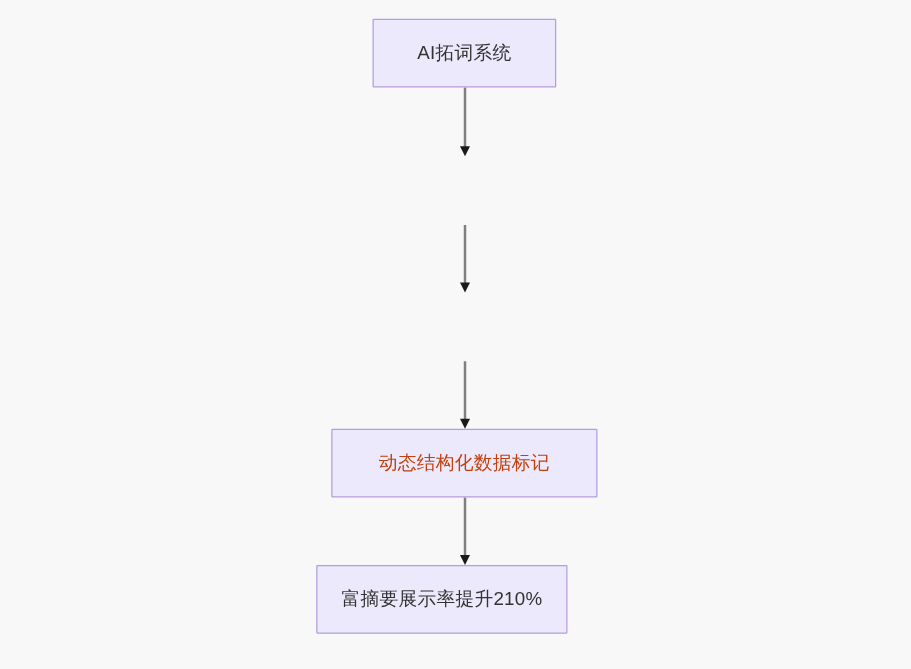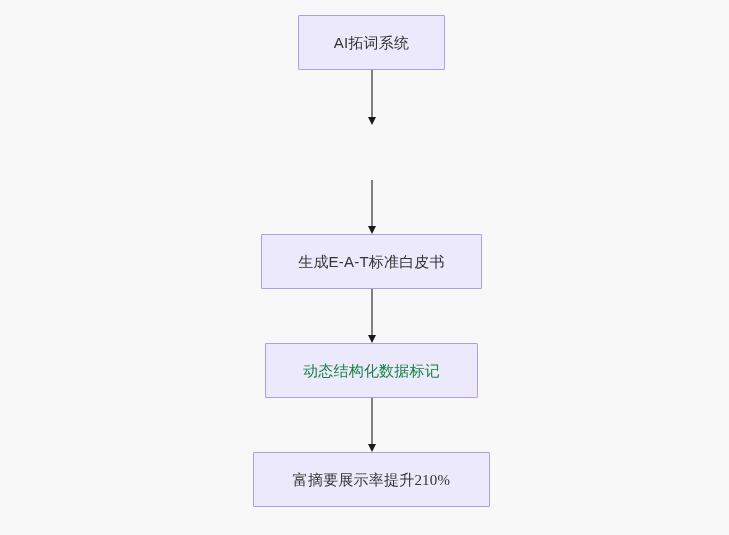--- a/index.html
+++ b/index.html
@@ -76,23 +76,20 @@
     <div class="edge-arrow" style="top: 46px; border-top-color: rgb(26, 26, 26);"></div>
   </div>
   <div class="edge" id="edge-3" style="left: 371px; top: 398px; width: 2px; height: 54px;">
     <div class="edge-line" style="height: 47px; background: rgb(127, 127, 127);"></div>
     <div class="edge-arrow" style="top: 46px; border-top-color: rgb(26, 26, 26);"></div>
   </div>
 
   <div class="node" id="node-0" style="left: 298px; top: 15px; width: 147px; height: 55px; background: rgb(236, 233, 252); border-color: rgb(179, 157, 219); color: rgb(51, 51, 51);">
     <span class="node-label">AI拓词系统</span>
   </div>
-  <div class="node" id="node-2" style="left: 261px; top: 234px; width: 221px; height: 55px; background: rgb(236, 233, 252); border-color: rgb(179, 157, 219); color: rgb(51, 51, 51);">
-    <span class="node-label">生成E-A-T标准白皮书</span>
-  </div>
-  <div class="node" id="node-3" style="left: 265px; top: 343px; width: 213px; height: 55px; background: rgb(236, 233, 252); border-color: rgb(179, 157, 219); color: #15803d;">
+  <div class="node" id="node-3" style="left: 265px; top: 343px; width: 213px; height: 55px; background: rgb(236, 233, 252); border-color: rgb(179, 157, 219); color: #c2410c;">
     <span class="node-label">动态结构化数据标记</span>
   </div>
-  <div class="node" id="node-4" style="left: 253px; top: 452px; width: 237px; height: 55px; background: rgb(236, 233, 252); border-color: rgb(179, 157, 219); color: rgb(51, 51, 51); font-family: Liberation Serif, serif;">
+  <div class="node" id="node-4" style="left: 253px; top: 452px; width: 201px; height: 55px; background: rgb(236, 233, 252); border-color: rgb(179, 157, 219); color: rgb(51, 51, 51);">
     <span class="node-label">富摘要展示率提升210%</span>
   </div>
 
 </div>
 
 </body></html>

